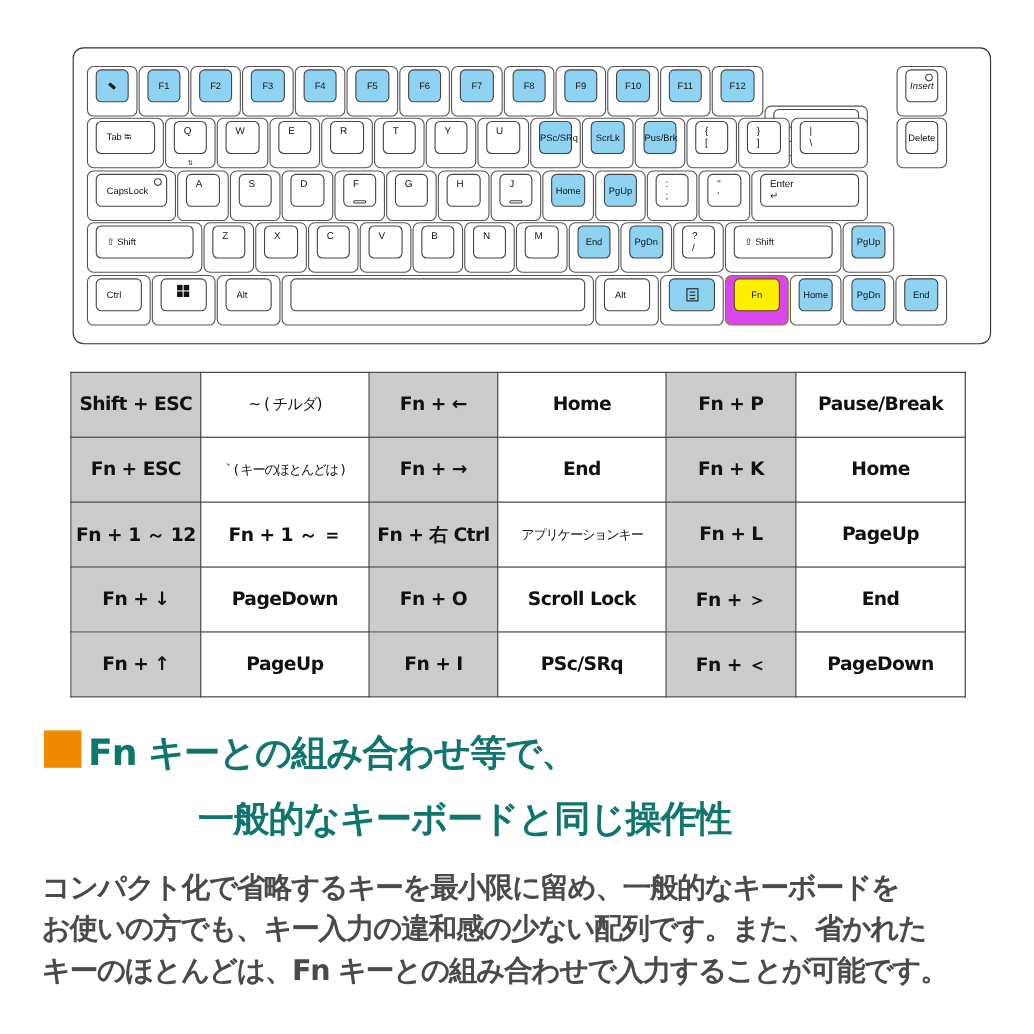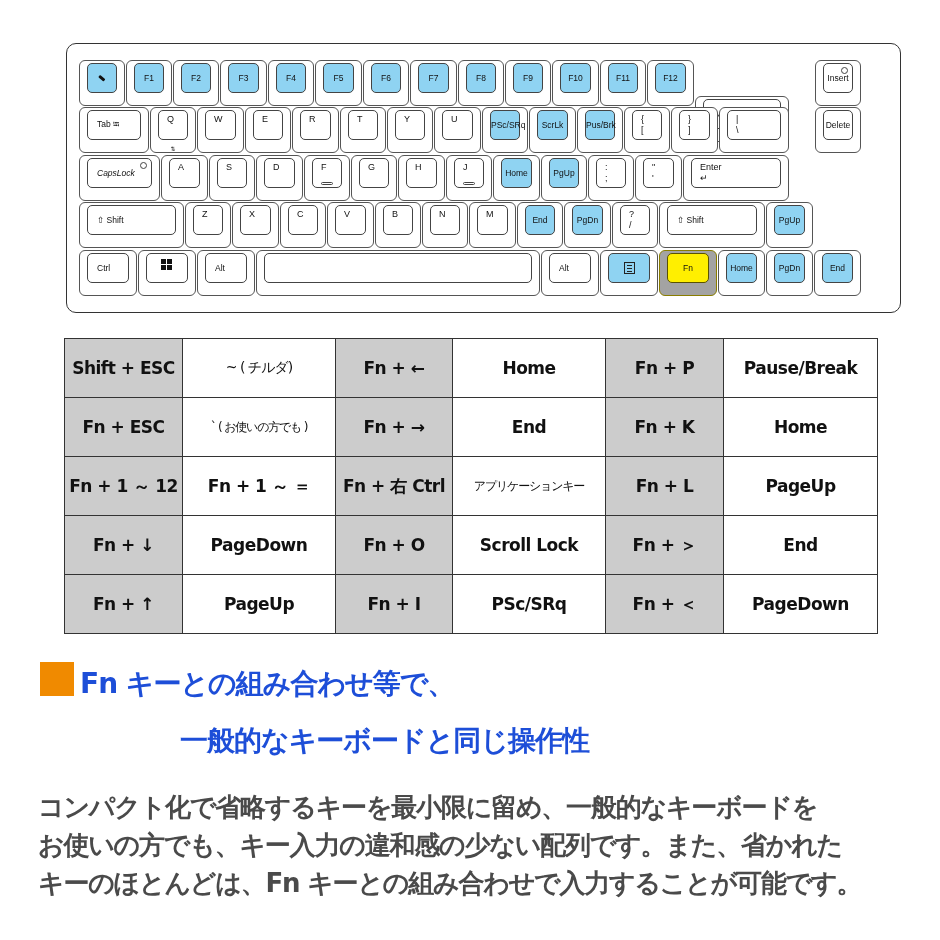--- a/index.html
+++ b/index.html
@@ -12,21 +12,21 @@
   }
   .key {
     position: absolute; border: 1px solid #555; border-radius: 6px; background: #fff;
   }
   .key .cap {
     position: absolute; left: 7px; right: 7px; top: 2px; bottom: 12px;
     border: 1px solid #444; border-radius: 5px; background: #fff;
     font-family: "Liberation Sans", sans-serif; font-size: 8.5px; color: #111;
   }
   .key.blue .cap { background: #8fd3f2; }
-  .key.yellow { background: #a3a3a3; border-color: #8a7d00; }
+  .key.yellow { background: #d946ef; border-color: #8a7d00; }
   .key.yellow .cap { background: #ffef00; border-color: #5a5200; }
   .cap .lbl-center { position: absolute; left: 0; right: 0; top: 50%; transform: translateY(-50%); text-align: center; }
   .cap .lbl-tl { position: absolute; left: 8px; top: 3px; font-size: 9px; }
   .cap .lbl-left { position: absolute; left: 9px; top: 50%; transform: translateY(-50%); }
   .cap .lbl-bl { position: absolute; left: 8px; bottom: 4px; font-size: 9px; }
   .cap .led { position: absolute; right: 4px; top: 3px; width: 7px; height: 7px; border: 1px solid #444; border-radius: 50%; }
   .cap .bump { position: absolute; left: 50%; bottom: 2px; width: 12px; height: 3px; margin-left: -6px; border: 1px solid #444; border-radius: 2px; }
   .sub-arrows { position: absolute; left: 0; right: 0; bottom: 0px; text-align: center; font-size: 6px; font-family: "DejaVu Sans", sans-serif; }
   .win-logo { position: absolute; left: 50%; top: 50%; width: 11px; height: 11px; margin: -9px 0 0 -6px; display: grid; grid-template-columns: 1fr 1fr; gap: 1px; }
   .win-logo span { background: #111; display: block; }
@@ -44,21 +44,21 @@
     font-family: "DejaVu Sans", sans-serif; font-weight: bold; font-size: 17px; color: #111;
     letter-spacing: -0.5px; height: 59px; white-space: nowrap; overflow: hidden;
   }
   .fn-table td.combo { background: #cccccc; }
   .fn-table td.result { background: #ffffff; }
   .fn-table td.small { font-size: 14px; font-weight: normal; letter-spacing: -1px; }
   .fn-table td.tiny { font-size: 12px; font-weight: normal; letter-spacing: -1.2px; }
 
   .headline {
     position: absolute; font-family: "DejaVu Sans", sans-serif; font-weight: bold;
-    color: #1d4ed8; font-size: 28px; letter-spacing: -1px; white-space: nowrap;
+    color: #0f766e; font-size: 33px; letter-spacing: -1px; white-space: nowrap;
   }
   .headline .sq { display: inline-block; width: 34px; height: 34px; background: #f08a00; margin-right: 6px; vertical-align: -3px; }
   .body-text {
     position: absolute; left: 38px; top: 788px; width: 890px;
     font-family: "DejaVu Sans", sans-serif; font-weight: bold; color: #4a4a4a;
     font-size: 26px; line-height: 38px; letter-spacing: -1.2px; white-space: nowrap;
   }
 </style>
 </head>
 <body>
@@ -128,21 +128,21 @@
     <div class="key blue" style="left: 647px; top: 60px; width: 47px; height: 46px;">
       <div class="cap">
         <span class="lbl-center">F12</span>
       </div>
     </div>
     <div class="key" style="left: 695px; top: 60px; width: 94px; height: 46px; margin-top: 36px;">
       <div class="cap">
         <span class="lbl-center">← Backspace</span>
       </div>
     </div>
-    <div class="key" style="left: 815px; top: 60px; width: 46px; height: 46px;">
+    <div class="key" style="left: 815px; top: 60px; width: 46px; height: 46px; font-style: italic;">
       <div class="cap">
         <span class="lbl-center">Insert</span>
         <span class="led"></span>
       </div>
     </div>
     <div class="key" style="left: 79px; top: 107px; width: 70px; height: 46px;">
       <div class="cap">
         <span class="lbl-left">Tab ⭾</span>
       </div>
     </div>
@@ -213,21 +213,21 @@
       <div class="cap">
         <span class="lbl-tl">|</span>
         <span class="lbl-bl">\</span>
       </div>
     </div>
     <div class="key" style="left: 815px; top: 107px; width: 46px; height: 46px;">
       <div class="cap">
         <span class="lbl-center">Delete</span>
       </div>
     </div>
-    <div class="key" style="left: 79px; top: 155px; width: 81px; height: 46px; font-style: italic;">
+    <div class="key" style="left: 79px; top: 155px; width: 81px; height: 46px;">
       <div class="cap">
         <span class="lbl-left">CapsLock</span>
         <span class="led"></span>
       </div>
     </div>
     <div class="key" style="left: 161px; top: 155px; width: 47px; height: 46px;">
       <div class="cap">
         <span class="lbl-tl">A</span>
       </div>
     </div>
@@ -425,21 +425,21 @@
       <tr>
         <td class="combo">Shift + ESC</td>
         <td class="result small">~ ( チルダ)</td>
         <td class="combo">Fn + ←</td>
         <td class="result">Home</td>
         <td class="combo">Fn + P</td>
         <td class="result">Pause/Break</td>
       </tr>
       <tr>
         <td class="combo">Fn + ESC</td>
-        <td class="result tiny">` ( お使いの方でも )</td>
+        <td class="result tiny">` ( キーのほとんどは )</td>
         <td class="combo">Fn + →</td>
         <td class="result">End</td>
         <td class="combo">Fn + K</td>
         <td class="result">Home</td>
       </tr>
       <tr>
         <td class="combo">Fn + 1 ～ 12</td>
         <td class="result">Fn + 1 ～ ＝</td>
         <td class="combo">Fn + 右 Ctrl</td>
         <td class="result tiny">アプリケーションキー</td>

